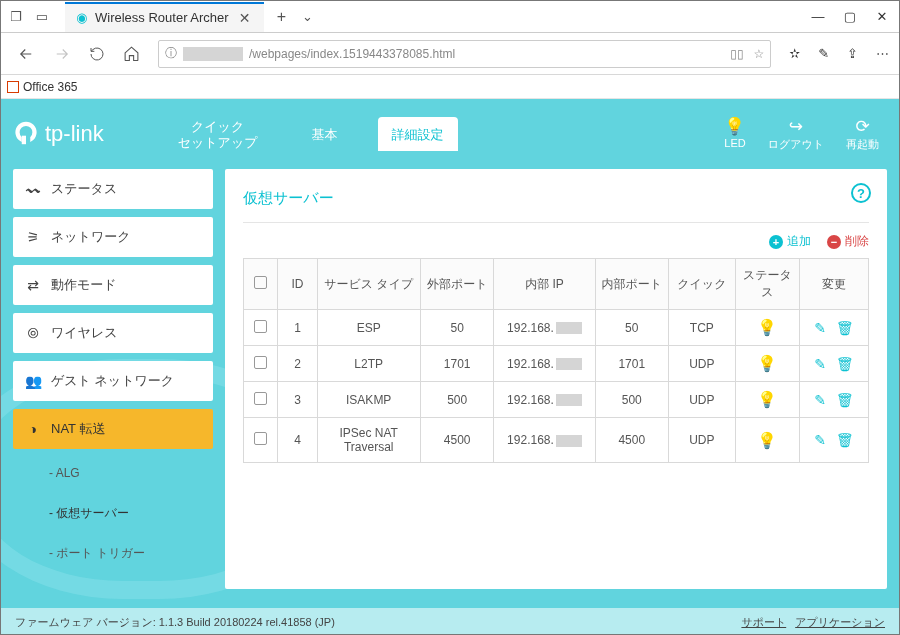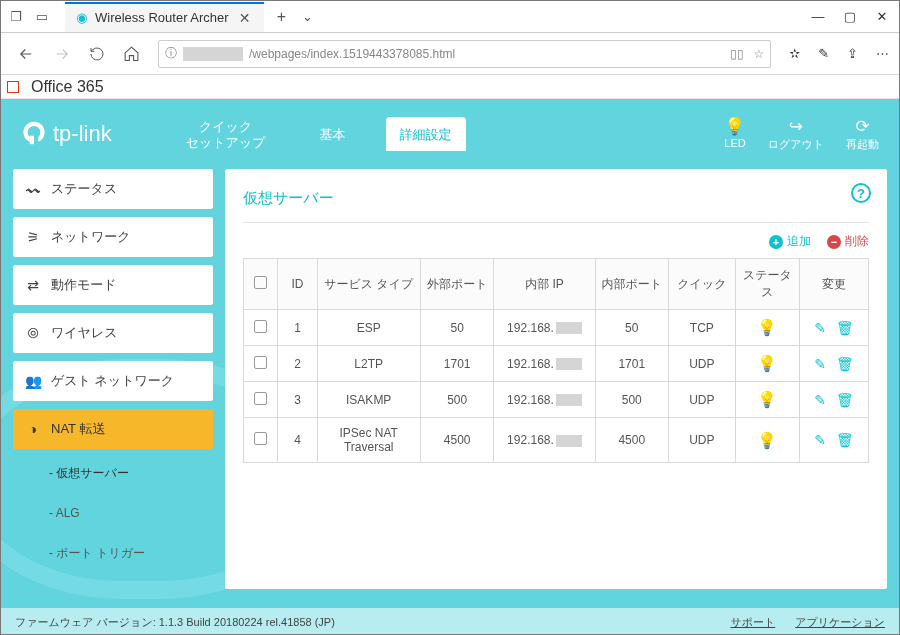--- a/index.html
+++ b/index.html
@@ -17,28 +17,28 @@
 
 
 .addrbar { height: 42px; display: flex; align-items: center; padding: 0 10px 0 16px; gap: 18px; border-bottom: 1px solid #d8d8d8; }
 .nav-icon { color: #555; display: flex; align-items: center; justify-content: center; }
 .urlbox { flex: 1; height: 28px; border: 1px solid #ccc; border-radius: 2px; display: flex; align-items: center; padding: 0 6px; color: #888; font-size: 12px; gap: 6px; }
 .urlbox .mask { background: #d5d5d5; width: 60px; height: 14px; display: inline-block; }
 .urlbox .right { margin-left: auto; display: flex; align-items: center; gap: 10px; }
 .addr-right { display: flex; align-items: center; gap: 18px; color: #333; }
 
 
-.officebar { height: 24px; display: flex; align-items: center; padding: 0 6px; gap: 12px; border-bottom: 1px solid #e5e5e5; font-size: 16px; color: #333; }
+.officebar { height: 24px; display: flex; align-items: center; padding: 0 6px; gap: 4px; border-bottom: 1px solid #e5e5e5; font-size: 12px; color: #333; }
 .officebar .sq { width: 12px; height: 12px; border: 1.5px solid #d83b01; display: inline-block; }
 
 
 .router { position: relative; height: calc(635px - 32px - 42px - 24px); background: #61d4de; overflow: hidden; }
 .decor { position: absolute; left: -40px; top: 260px; width: 360px; height: 240px; border: 18px solid #8be3ea; border-radius: 45%; opacity: 0.45; background: transparent; }
 
-.header { height: 70px; display: flex; align-items: center; padding-left: 16px; color: #fff; border-radius: 6px; }
+.header { height: 70px; display: flex; align-items: center; padding-left: 8px; color: #fff; border-radius: 6px; }
 .logo { display: flex; align-items: center; gap: 2px; font-size: 22px; font-weight: 400; }
 .logo .mark { width: 34px; height: 34px; }
 .nav-tabs { display: flex; gap: 26px; align-items: center; margin-left: 60px; font-size: 13px; }
 .nav-tab { color: #fff; text-align: center; line-height: 1.25; padding: 10px 14px 8px; }
 .nav-tab.active { background: #fff; color: #0cc1d1; border-radius: 4px 4px 0 0; font-weight: 500; }
 .hdr-right { margin-left: auto; display: flex; gap: 22px; padding-right: 20px; }
 .hdr-item { text-align: center; font-size: 11px; color: #fff; }
 .hdr-item .ic { font-size: 17px; display: block; }
 
 .content-row { display: flex; gap: 12px; padding: 0 12px; }
@@ -65,21 +65,21 @@
 th, td { border: 1px solid #d9d9d9; padding: 8px 4px; text-align: center; color: #555; vertical-align: middle; }
 th { font-weight: 400; background: #fbfbfb; }
 td.ip { white-space: nowrap; }
 td.ip .m { display:inline-block;width:26px;height:12px;background:#d5d5d5;margin-left:2px;vertical-align:middle; }
 .cb { width: 13px; height: 13px; border: 1px solid #999; display: inline-block; border-radius: 2px; }
 .bulb { color: #0cc1d1; font-size: 16px; }
 .ed { color: #0cc1d1; font-size: 14px; display: inline-block; margin-right: 10px; }
 .tr { color: #0cc1d1; font-size: 14px; display: inline-block; }
 
 .footer { position: absolute; bottom: 0; left: 0; right: 0; height: 28px; background: rgba(255,255,255,0.55); display: flex; align-items: center; padding: 0 14px; font-size: 11px; color: #444; gap: 30px; }
-.footer .links { margin-left: auto; display: flex; gap: 20px; }
+.footer .links { margin-left: auto; display: flex; gap: 9px; }
 .footer .links span { text-decoration: underline; }
 </style>
 </head>
 <body>
 
 <div class="titlebar">
   <div class="tb-left">
     <span class="tb-icon">❐</span>
     <span class="tb-icon">▭</span>
     <div class="tab">
@@ -187,22 +187,22 @@
           <span>ワイヤレス</span>
         </div>
       <div class="side-item">
           <span class="ic">👥</span>
           <span>ゲスト ネットワーク</span>
         </div>
       <div class="side-item active">
           <span class="ic">◑</span>
           <span>NAT 転送</span>
         </div>
+      <div class="sub-item">- ALG</div>
       <div class="sub-item active">- 仮想サーバー</div>
-      <div class="sub-item">- ALG</div>
       <div class="sub-item">- ポート トリガー</div>
     </div>
 
     <div class="panel">
       <div class="help">?</div>
       <div class="panel-title">仮想サーバー</div>
       <div class="tbl-actions">
         <div class="act add">
             <span class="circ">+</span>
             <span>追加</span>

